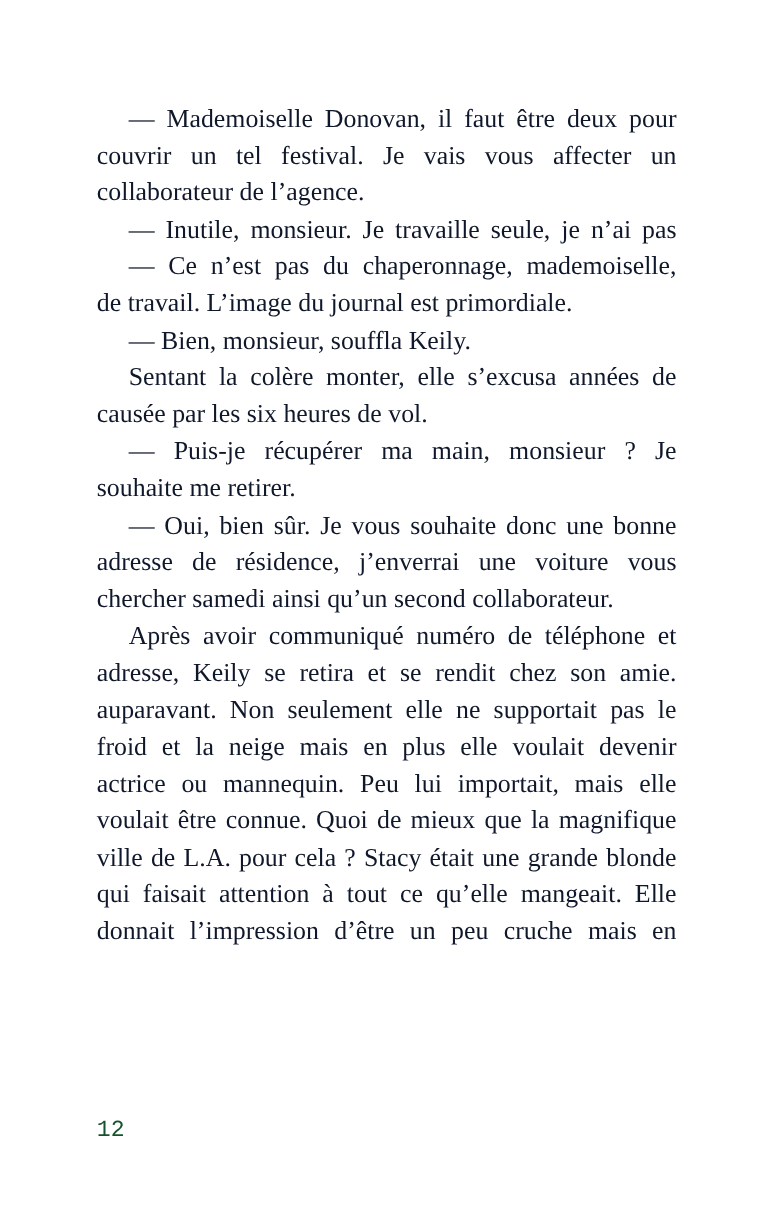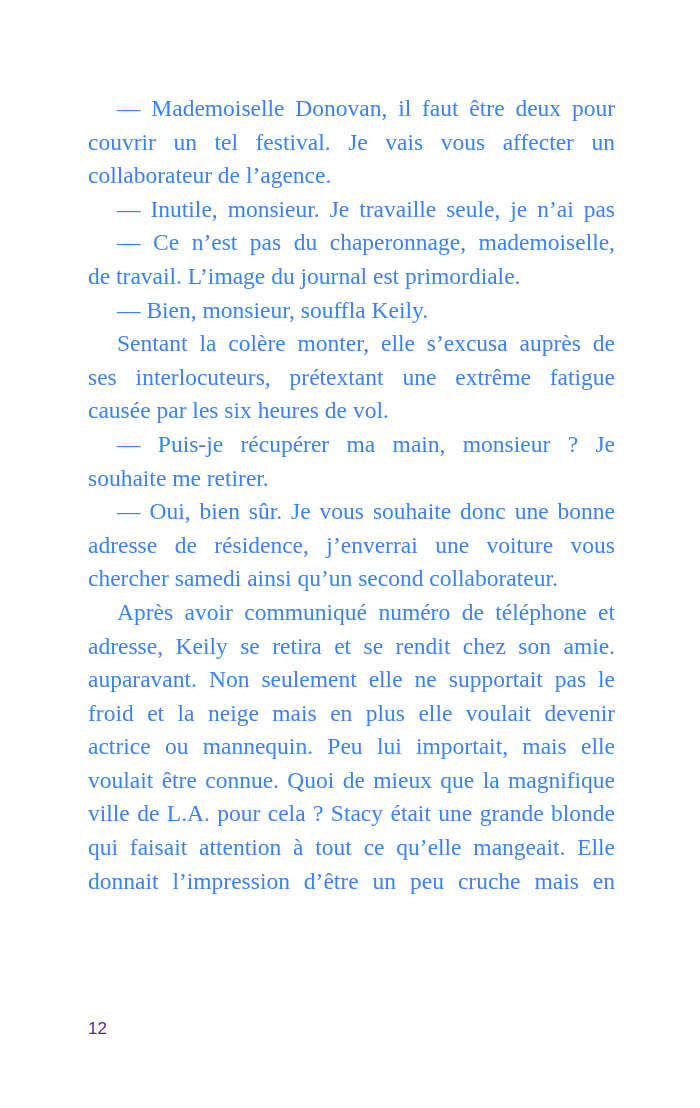--- a/index.html
+++ b/index.html
@@ -1,46 +1,45 @@
 <!DOCTYPE html>
 <html><head>
 <meta charset="utf-8">
 <style>
   html, body { margin: 0; padding: 0; background: #ffffff; }
   body { width: 700px; height: 1108px; position: relative; overflow: hidden; }
   .page {
     position: absolute; left: 88px; top: 92px; width: 527px;
     font-family: "Liberation Serif", "DejaVu Serif", serif;
-    font-size: 23.5px; color: #3b82f6;
+    font-size: 23.5px; color: #0f172a;
   }
   .line {
     height: 33.6px; line-height: 33.6px; white-space: nowrap;
     text-align: justify; text-align-last: justify; display: block;
   }
   .line.indent { padding-left: 29px; }
   .line.last { text-align-last: left; }
   .pagenum {
     position: absolute; left: 88px; top: 1012px;
-    font-family: Liberation Sans, sans-serif;
-    font-size: 17px; color: #4c1d95; line-height: 33.6px;
+    font-family: Liberation Mono, monospace;
+    font-size: 21px; color: #14532d; line-height: 33.6px;
   }
 </style>
 </head>
 <body>
 
 <div class="page">
   <span class="line indent">— Mademoiselle Donovan, il faut être deux pour</span>
   <span class="line">couvrir un tel festival. Je vais vous affecter un</span>
   <span class="line last">collaborateur de l’agence.</span>
   <span class="line indent">— Inutile, monsieur. Je travaille seule, je n’ai pas</span>
   <span class="line indent">— Ce n’est pas du chaperonnage, mademoiselle,</span>
   <span class="line last">de travail. L’image du journal est primordiale.</span>
   <span class="line indent last">— Bien, monsieur, souffla Keily.</span>
-  <span class="line indent">Sentant la colère monter, elle s’excusa auprès de</span>
-  <span class="line">ses interlocuteurs, prétextant une extrême fatigue</span>
+  <span class="line indent">Sentant la colère monter, elle s’excusa années de</span>
   <span class="line last">causée par les six heures de vol.</span>
   <span class="line indent">— Puis-je récupérer ma main, monsieur ? Je</span>
   <span class="line last">souhaite me retirer.</span>
   <span class="line indent">— Oui, bien sûr. Je vous souhaite donc une bonne</span>
   <span class="line">adresse de résidence, j’enverrai une voiture vous</span>
   <span class="line last">chercher samedi ainsi qu’un second collaborateur.</span>
   <span class="line indent">Après avoir communiqué numéro de téléphone et</span>
   <span class="line">adresse, Keily se retira et se rendit chez son amie.</span>
   <span class="line">auparavant. Non seulement elle ne supportait pas le</span>
   <span class="line">froid et la neige mais en plus elle voulait devenir</span>

